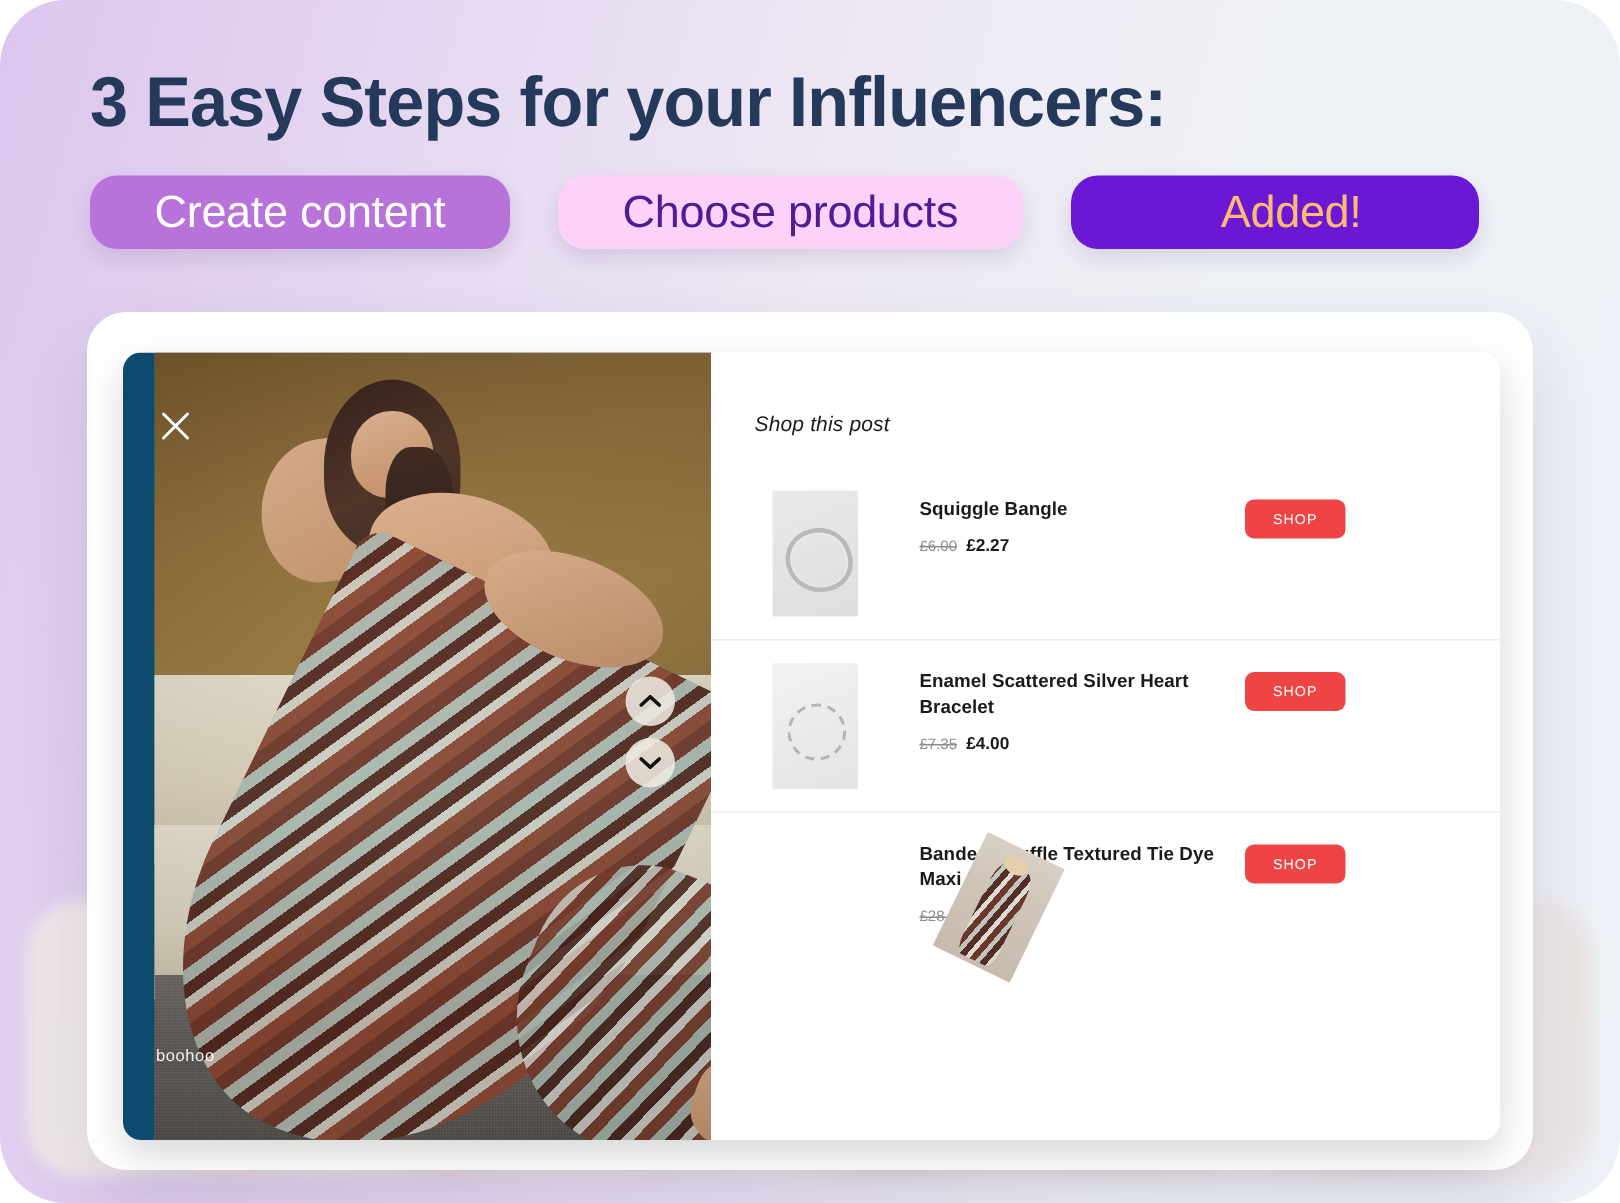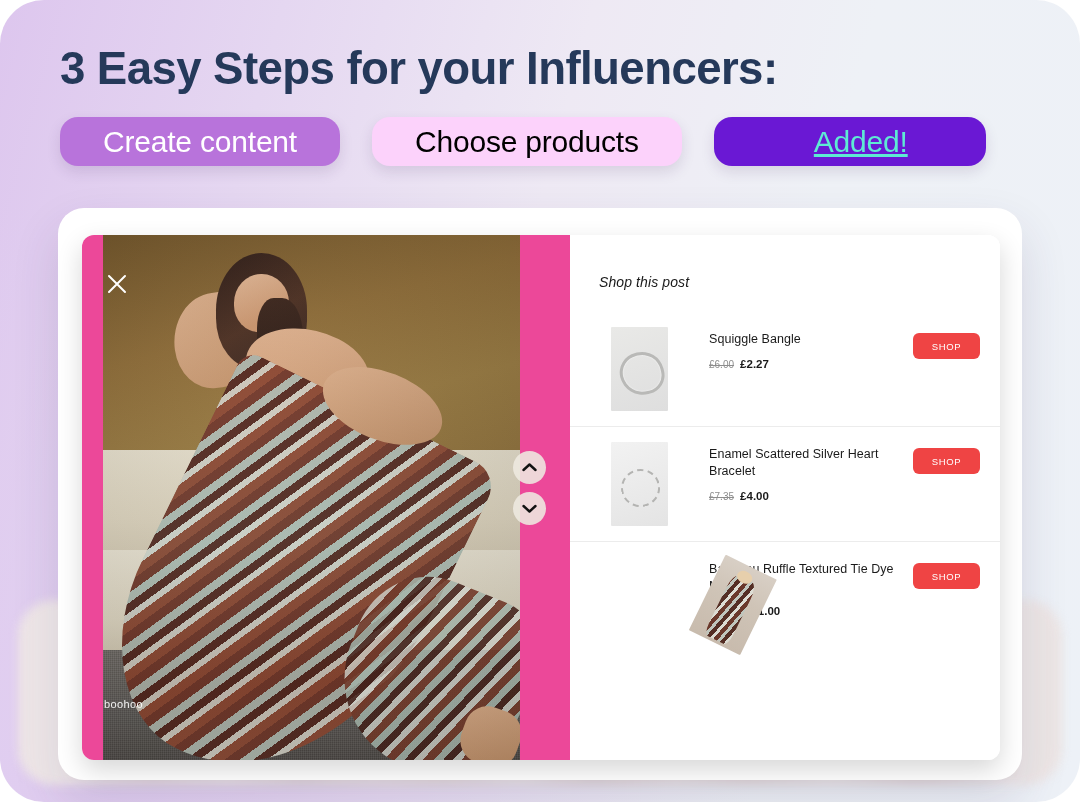--- a/index.html
+++ b/index.html
@@ -54,22 +54,22 @@
     display: flex;
     align-items: center;
     justify-content: center;
     font-size: 30px;
     letter-spacing: -0.2px;
     padding: 0 43px;
     white-space: nowrap;
     box-shadow: 0 6px 14px rgba(60,30,90,0.13);
   }
   .pill.p1 { background: #b873db; color: #ffffff; }
-  .pill.p2 { background: #fcd2fb; color: #000000; text-align: right; }
-  .pill.p3 { background: #6a18d4; color: #5eead4; padding: 0 78px 0 100px; text-decoration: underline; }
+  .pill.p2 { background: #fcd2fb; color: #4c1d95; text-align: right; }
+  .pill.p3 { background: #6a18d4; color: #fdba74; padding: 0 78px 0 100px; }
 
   
   #blurpage {
     position: absolute;
     left: 18px;
     top: 600px;
     width: 1044px;
     height: 185px;
     border-radius: 36px;
     background:
@@ -116,23 +116,23 @@
     border-radius: 12px;
     overflow: hidden;
     display: flex;
     background: #ffffff;
     box-shadow: 0 10px 26px rgba(0,0,0,0.16);
   }
 
   
   #imgpane {
     position: relative;
-    width: 488px;
+    width: 392px;
     height: 525px;
-    background: #ec4899;
+    background: #0c4a6e;
     overflow: hidden;
     flex: none;
   }
   
   #photo {
     position: absolute;
     left: 21px; top: 0;
     width: 417px; height: 525px;
     overflow: hidden;
     background: linear-gradient(180deg,
@@ -358,20 +358,21 @@
     flex: 1;
     margin-left: 41px;
     padding-top: 4px;
     max-width: 203px;
   }
   .prod-name {
     font-size: 12.5px;
     color: #1a1a1a;
     line-height: 1.35;
     letter-spacing: 0.05px;
+    font-weight: bold;
   }
   .prod-prices {
     margin-top: 10px;
     font-size: 11px;
     color: #1a1a1a;
   }
   .price-old {
     color: #8d8d8d;
     text-decoration: line-through;
     font-size: 10px;

